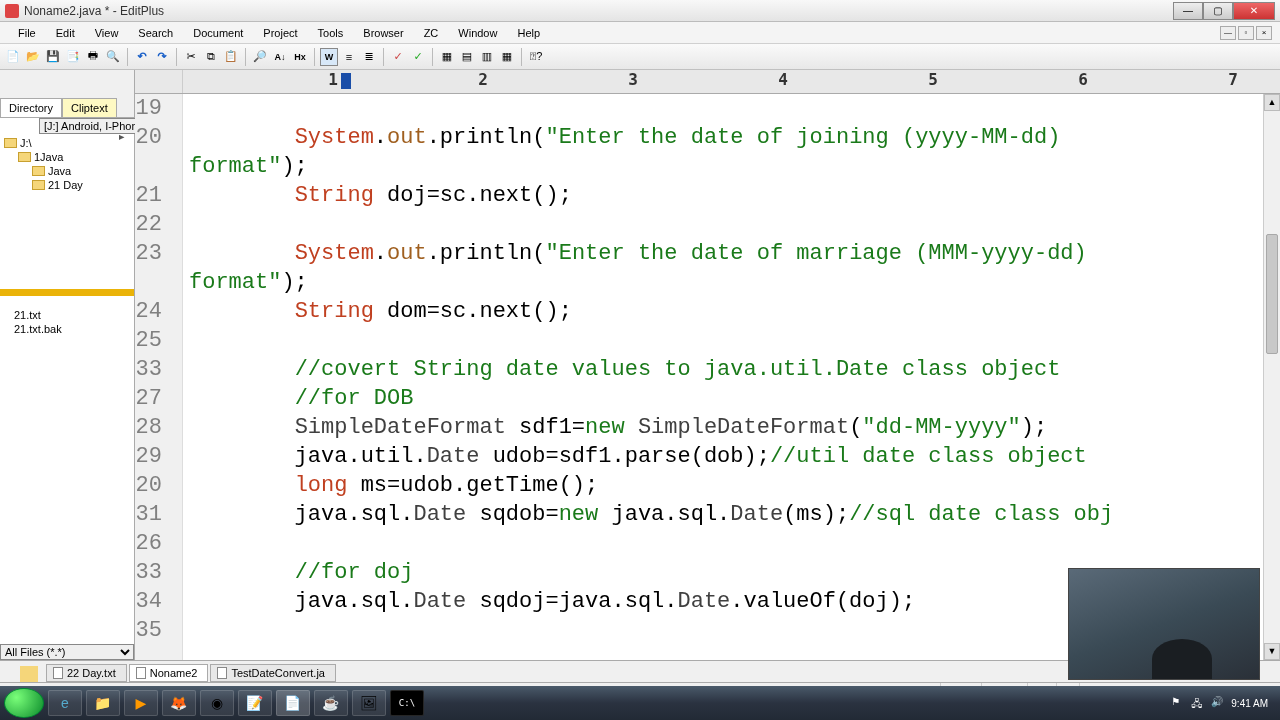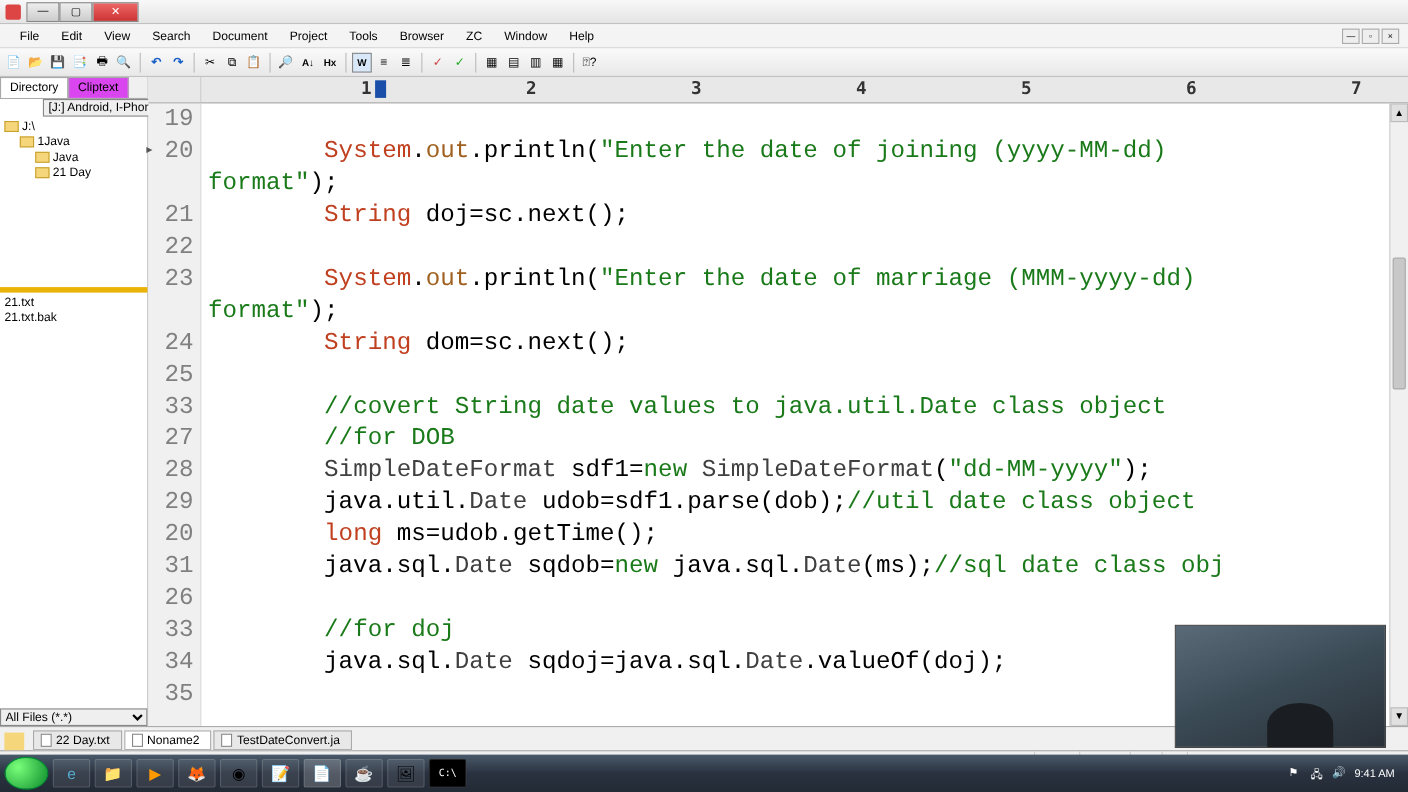--- a/index.html
+++ b/index.html
@@ -23,58 +23,58 @@
 .toolbar { height: 26px; background: linear-gradient(#fafafa,#e8e8e8); border-bottom: 1px solid #c0c0c0; display: flex; align-items: center; padding: 0 4px; gap: 2px; }
 .toolbar .tb-btn { width: 18px; height: 18px; display: inline-flex; align-items: center; justify-content: center; cursor: pointer; font-size: 11px; }
 .toolbar .tb-sep { width: 1px; height: 18px; background: #bbb; margin: 0 3px; }
 
 
 .main { display: flex; height: 590px; }
 
 
 .sidebar { width: 135px; background: #fff; border-right: 1px solid #aaa; display: flex; flex-direction: column; }
 .sidebar-tabs { display: flex; border-bottom: 1px solid #aaa; background: #f0f0f0; }
-.sidebar-tab { padding: 3px 8px; border: 1px solid #aaa; border-bottom: none; background: #fff; font-size: 11px; cursor: pointer; }
-.sidebar-tab.inactive { background: #d946ef; }
+.sidebar-tab { padding: 3px 8px; border: 1px solid #aaa; border-bottom: none; background: #fff; font-size: 11px; cursor: pointer; margin-top: 28px; }
+.sidebar-tab.inactive { background: #fef9c3; }
 .drive-select { width: 100%; font-size: 11px; border: 1px solid #888; margin-left: 39px; }
 .dir-tree { flex: 0 0 155px; overflow: auto; padding: 2px; }
 .tree-item { padding: 1px 2px; display: flex; align-items: center; gap: 3px; cursor: pointer; }
 .tree-item .folder-ico { width: 13px; height: 10px; background: #f5d67a; border: 1px solid #c8a030; }
 .tree-indent-1 { padding-left: 16px; }
 .tree-indent-2 { padding-left: 30px; text-align: right; }
-.file-list { flex: 1; border-top: 5px solid #eab308; padding: 2px; overflow: auto; }
+.file-list { flex: 1; border-top: 7px solid #eab308; padding: 12px; overflow: auto; }
 .file-item { padding: 1px 2px; cursor: pointer; }
 .filter-select { width: 100%; border: 1px solid #888; font-size: 11px; }
 
 
 .editor-area { flex: 1; display: flex; flex-direction: column; background: #fff; position: relative; }
 
 
 .ruler { height: 24px; background: #e8e8e8; border-bottom: 1px solid #aaa; display: flex; align-items: center; position: relative; overflow: hidden; }
 .ruler-gutter { width: 48px; height: 100%; background: #e8e8e8; border-right: 1px solid #ccc; }
 .ruler-track { flex: 1; position: relative; height: 100%; font-family: monospace; font-size: 16px; font-weight: bold; color: #333; }
 .ruler-tick { position: absolute; top: 0; transform: translateX(-50%); }
 .ruler-cursor-mark { position: absolute; top: 3px; width: 10px; height: 16px; background: #1a4ea8; }
 
 
 .code-wrap { flex: 1; display: flex; overflow: hidden; font-family: "Consolas","Courier New",monospace; font-size: 22px; line-height: 29px; }
-.gutter { width: 48px; background: #f0f0f0; color: #808080; text-align: right; padding-right: 6px; border-right: 1px solid #ddd; }
+.gutter { width: 48px; background: #f0f0f0; color: #808080; text-align: right; padding-right: 20px; border-right: 1px solid #ddd; }
 .gutter .ln { height: 29px; }
 .gutter .ln.marker::before { content: "▸"; position: absolute; margin-left: -18px; color: #555; font-size: 14px; }
 .code { flex: 1; padding-left: 6px; white-space: pre; color: #000; position: relative; }
 .code .cl { height: 29px; }
 .kw-type { color: #c04020; margin-top: 12px; }
 .kw-new { color: #1a7a1a; }
 .kw-out { color: #a06020; }
 .kw-str { color: #1a7a1a; }
 .kw-cmt { color: #1a7a1a; }
 .kw-cls { color: #404040; }
 
 
-.doctabs { height: 22px; background: #f0f0f0; border-top: 1px solid #aaa; display: flex; align-items: flex-end; padding: 0 4px; gap: 2px; }
+.doctabs { height: 22px; background: #f0f0f0; border-top: 1px solid #aaa; display: flex; align-items: flex-end; padding: 0 20px; gap: 2px; }
 .doctab { padding: 2px 10px 2px 6px; border: 1px solid #aaa; background: #fff; font-size: 11px; display: flex; align-items: center; gap: 4px; cursor: pointer; }
 .doctab.inactive { background: #e8e8e8; }
 .doctab .doc-ico { width: 10px; height: 12px; background: #fff; border: 1px solid #888; position: relative; }
 
 
 .statusbar { height: 20px; background: #f0f0f0; border-top: 1px solid #aaa; display: flex; align-items: center; font-size: 11px; }
 .statusbar .st-cell { padding: 0 8px; border-right: 1px solid #ccc; height: 100%; display: flex; align-items: center; }
 .statusbar .st-flex { flex: 1; }
 
 
@@ -91,20 +91,21 @@
 .vscroll { position: absolute; right: 0; top: 24px; bottom: 0; width: 17px; background: #f0f0f0; border-left: 1px solid #ccc; }
 .vscroll .thumb { position: absolute; left: 2px; right: 2px; top: 140px; height: 120px; background: #c8c8c8; border: 1px solid #a8a8a8; border-radius: 2px; }
 .vscroll .arr { height: 17px; background: #e0e0e0; border: 1px solid #bbb; text-align: center; font-size: 9px; line-height: 15px; }
 .vscroll .arr.bot { position: absolute; bottom: 0; left: 0; right: 0; }
 </style>
 </head>
 <body>
 
 <div class="titlebar">
   <div class="app-icon"></div>
+  <div class="title-text">Noname2.java * - EditPlus</div>
   <div class="win-controls">
     <div class="win-btn">—</div>
     <div class="win-btn">▢</div>
     <div class="win-btn win-close">✕</div>
   </div>
 </div>
 
 <div class="menubar">
   <span class="menu-item">File</span>
   <span class="menu-item">Edit</span>

